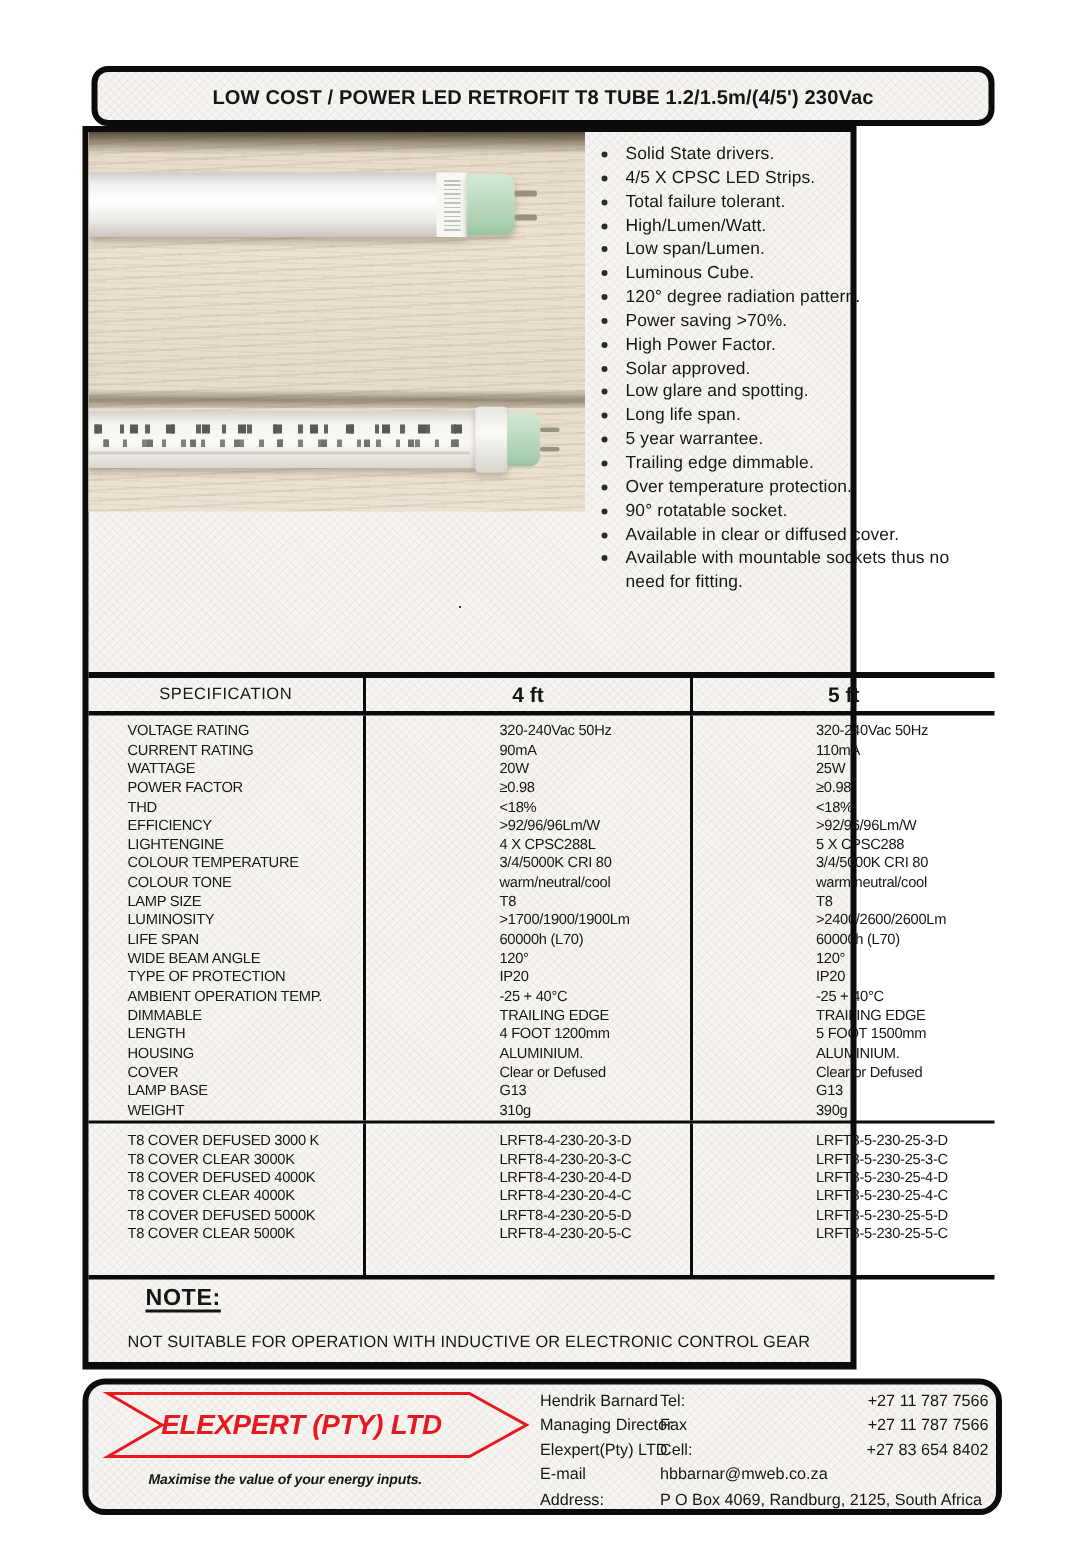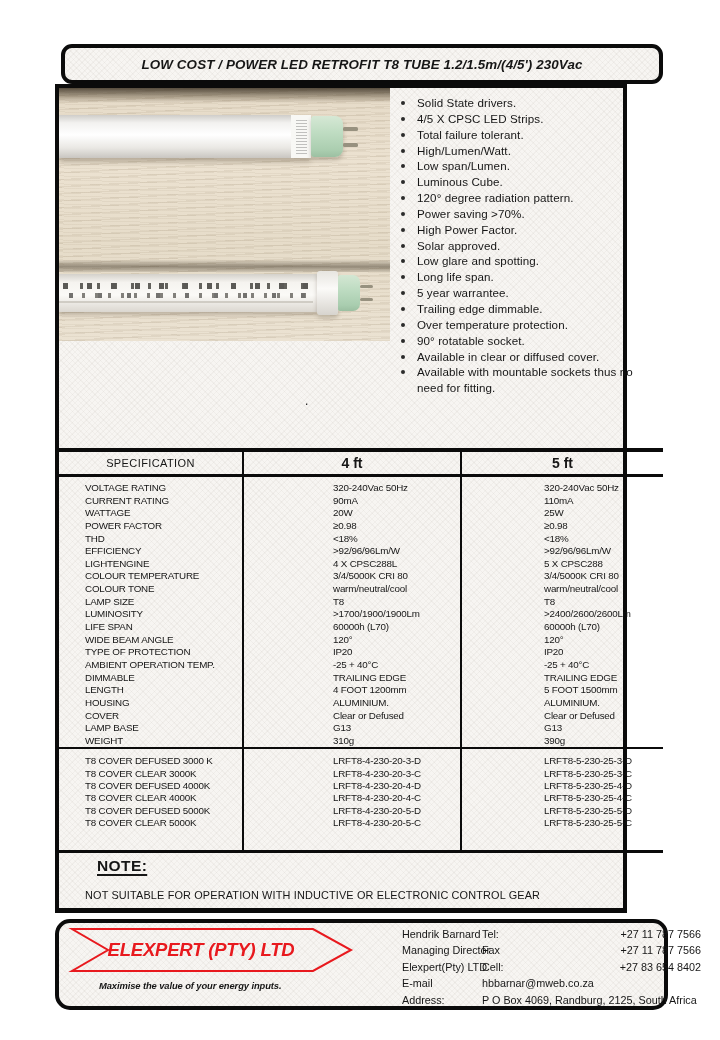--- a/index.html
+++ b/index.html
@@ -11,26 +11,26 @@
   .tex{
     background-color:#f7f5f2;
     background-image:
       repeating-linear-gradient(45deg, rgba(150,140,128,.07) 0 1px, transparent 1px 4px),
       repeating-linear-gradient(-45deg, rgba(150,140,128,.07) 0 1px, transparent 1px 4px);
   }
   
   .title-box{
     position:absolute;left:61px;top:44px;width:602px;height:40px;box-sizing:border-box;
     border:4px solid #0b0b0b;border-radius:11px;
-    display:flex;align-items:center;justify-content:center;font-style:italic;
+    display:flex;align-items:center;justify-content:center;
   }
   .title-box span{font-size:13.4px;font-weight:bold;letter-spacing:.1px;white-space:nowrap;}
   
   .main-box{
-    position:absolute;left:55px;top:84px;width:572px;height:829px;box-sizing:border-box;
+    position:absolute;left:55px;top:84px;width:516px;height:829px;box-sizing:border-box;
     border:4px solid #0b0b0b;border-bottom-width:5px;text-decoration:underline;
   }
   .main-inner{position:absolute;left:0;top:0;right:0;bottom:0;}
   
   .photo{
     position:absolute;left:0;top:0;width:331px;height:253px;overflow:hidden;
     background-image:
       repeating-linear-gradient(177deg, rgba(122,102,72,.10) 0 1.5px, transparent 1.5px 7px),
       repeating-linear-gradient(181.5deg, rgba(122,102,72,.07) 0 1px, transparent 1px 4px),
       linear-gradient(180deg,#e5dac7,#ece2d1 30%,#e6dcc9 62%,#ebe2d2);
@@ -101,21 +101,21 @@
   .note-body{position:absolute;left:26px;top:801px;font-size:10.9px;letter-spacing:.15px;white-space:nowrap;}
   
   .footer-box{position:absolute;left:55px;top:919px;width:613px;height:91px;box-sizing:border-box;
     border:4px solid #0b0b0b;border-radius:15px;}
   .banner-svg{position:absolute;left:5px;top:4px;}
   .logo-text{position:absolute;left:30px;top:4px;width:224px;height:46px;
     display:flex;align-items:center;justify-content:center;
     font-size:18.5px;font-weight:bold;font-style:italic;color:#e8191e;letter-spacing:-.2px;white-space:nowrap;}
   .tagline{position:absolute;left:40px;top:57px;width:230px;
     font-size:9.4px;font-weight:bold;font-style:italic;letter-spacing:-.1px;white-space:nowrap;}
-  .contact{position:absolute;left:301px;top:3px;width:299px;margin-left:42px;}
+  .contact{position:absolute;left:301px;top:3px;width:299px;}
   .crow{display:grid;grid-template-columns:80px auto 1fr;font-size:10.8px;line-height:16.4px;}
   .cc1,.cc2{white-space:nowrap;}
   .cc3{text-align:right;white-space:nowrap;}
 </style>
 </head>
 <body>
 
 <div class="title-box tex">
   <span>LOW COST / POWER LED RETROFIT T8 TUBE 1.2/1.5m/(4/5') 230Vac</span>
 </div>

